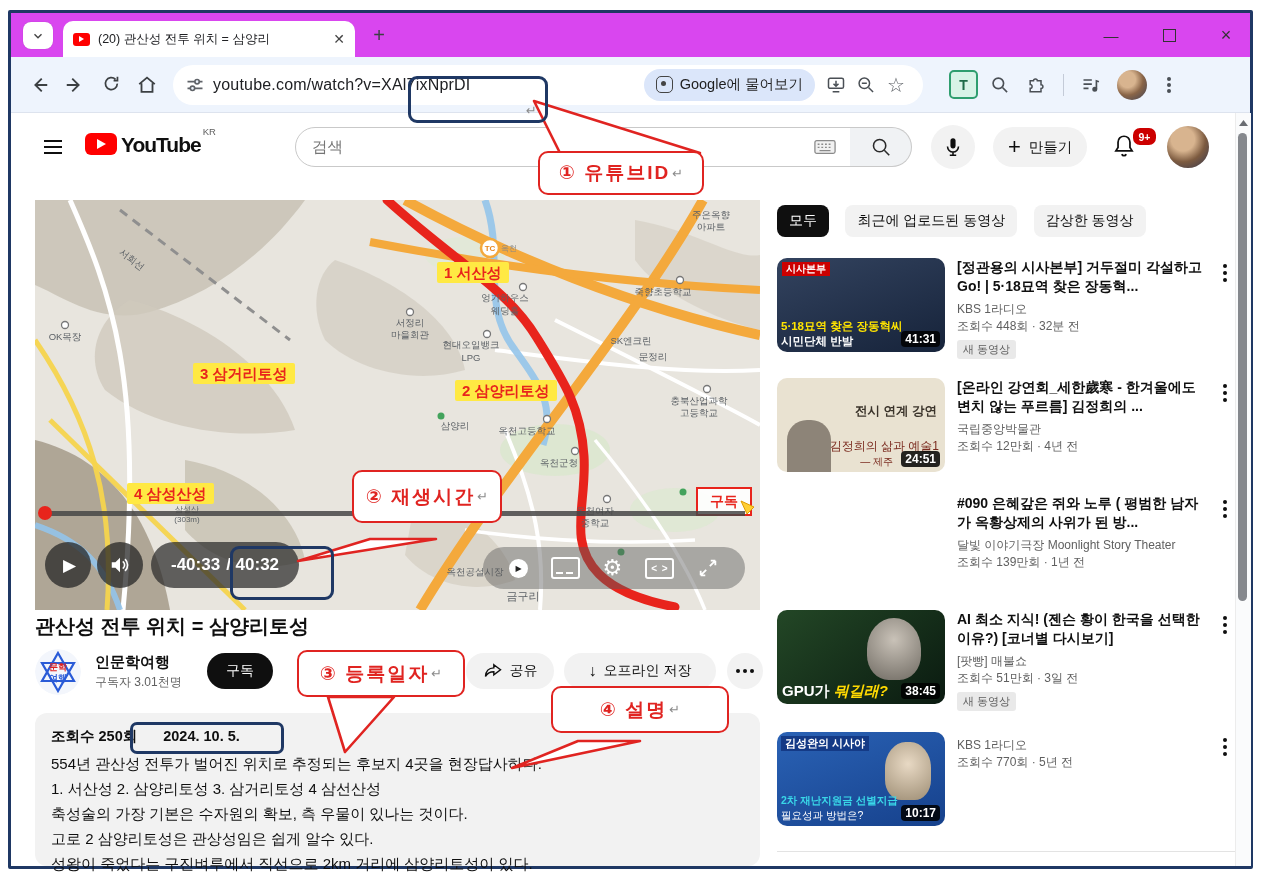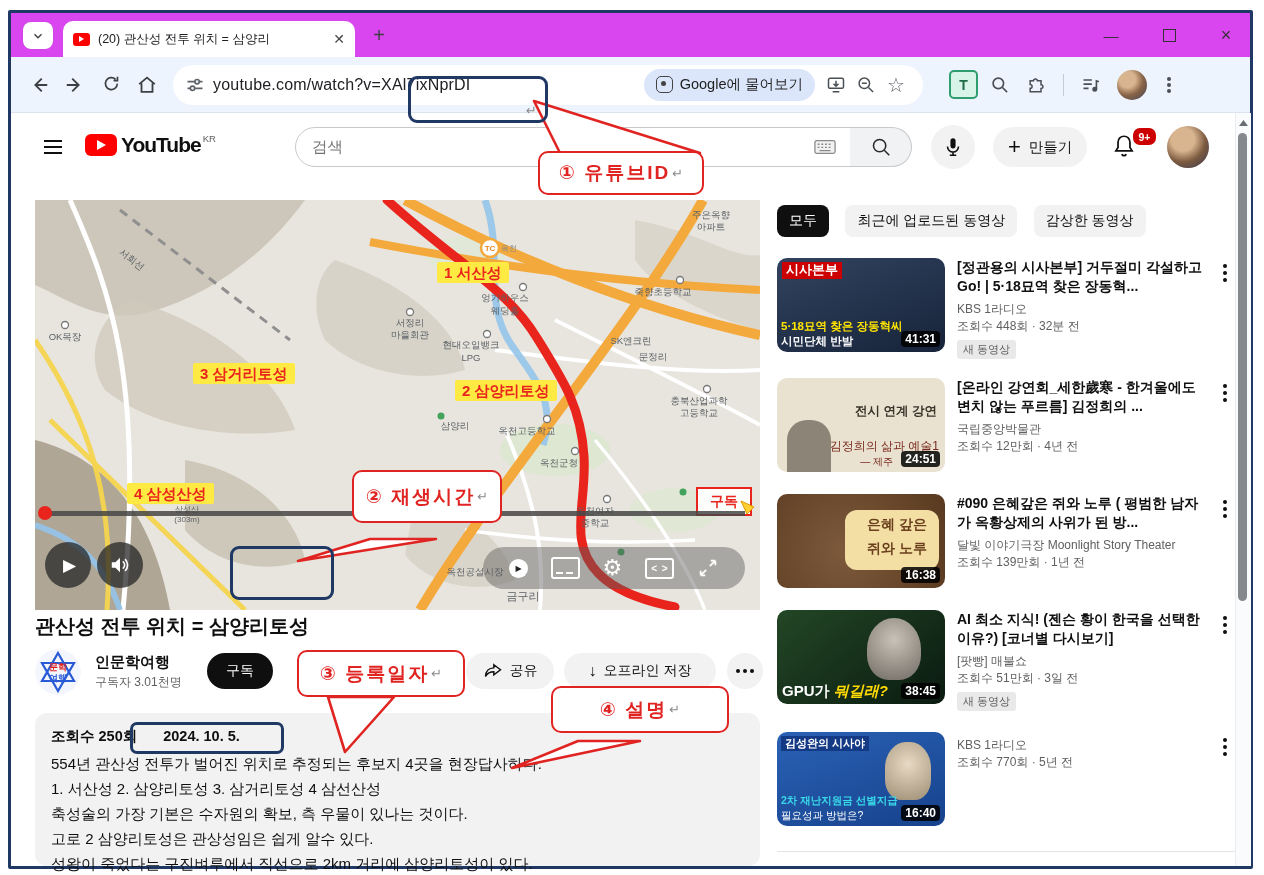--- a/index.html
+++ b/index.html
@@ -238,21 +238,21 @@
         <span class="vdots" style="position:static;box-shadow:0 6px 0 #4a4f55,0 12px 0 #4a4f55;background:#4a4f55;margin-top:-12px"></span>
       </div>
   </div>
 
   <div class="ytheader">
     <div class="abs" style="left:30px;top:22px">
       <svg width="24" height="24" viewBox="0 0 24 24" stroke="#0f0f0f" stroke-width="1.8">
           <path d="M3 6 h18 M3 12 h18 M3 18 h18"></path>
         </svg>
     </div>
-    <div class="abs" style="left:74px;top:20px;display:flex;align-items:center">
+    <div class="abs" style="left:74px;top:20px;display:flex;align-items:flex-start">
       <span class="ytlogo-rect">
           <i></i>
         </span>
       <span class="ytlogo-text">YouTube</span>
       <span class="ytlogo-kr">KR</span>
     </div>
     <div class="searchpill">
       <input placeholder="검색" style="">
       <svg width="22" height="16" viewBox="0 0 24 16" fill="none" stroke="#8a8a8a" stroke-width="1.4">
           <rect x="1" y="1" width="22" height="14" rx="2" fill="#f1f1f1"></rect>
@@ -375,20 +375,24 @@
     <div class="progress"></div>
     <div class="pdot"></div>
 
     <div class="cbtn playg" style="left:10px;top:342px"></div>
     <div class="cbtn" style="left:62px;top:342px">
       <svg width="22" height="22" viewBox="0 0 24 24">
         <polygon points="3,9 7,9 12,4 12,20 7,15 3,15" fill="#fff"></polygon>
         <path d="M15 8 a5 5 0 0 1 0 8 M17.5 5.5 a9 9 0 0 1 0 13" stroke="#fff" stroke-width="1.8" fill="none"></path>
       </svg>
     </div>
+    <div class="timepill">
+      <span>-40:33</span>
+      <span>/ 40:32</span>
+    </div>
     <div class="rpill">
       <span class="autop"></span>
       <span class="cc"></span>
       <span class="gear"></span>
       <span class="codeic"></span>
       <svg width="22" height="22" viewBox="0 0 24 24" fill="none" stroke="#fff" stroke-width="2">
           <path d="M10 14 L4 20 M4 20 v-5 M4 20 h5 M14 10 L20 4 M20 4 v5 M20 4 h-5"></path>
         </svg>
     </div>
   </div>
@@ -433,21 +437,21 @@
   </div>
 
   <div class="abs" style="left:766px;top:192px;white-space:nowrap">
     <span class="chip active">모두</span>
     <span class="chip">최근에 업로드된 동영상</span>
     <span class="chip">감상한 동영상</span>
   </div>
 
   <div class="sv-item" style="top:245px">
     <div class="thumb th1">
-      <span class="tt" style="left:5px;top:4px;background:#c00;color:#fff;font-size:13px;font-weight:700;padding:1px 4px">시사본부</span>
+      <span class="tt" style="left:5px;top:4px;background:#c00;color:#fff;font-size:10px;font-weight:700;padding:1px 4px">시사본부</span>
       <span class="tt" style="left:4px;bottom:19px;color:#ffe400;font-size:11.5px;font-weight:800">5·18묘역 찾은 장동혁씨</span>
       <span class="tt" style="left:4px;bottom:4px;color:#fff;font-size:11.5px;font-weight:800">시민단체 반발</span>
       <span class="dur">41:31</span>
     </div>
     <div class="svtext">
       <div class="svtitle">[정관용의 시사본부] 거두절미 각설하고 Go! | 5·18묘역 찾은 장동혁...</div>
       <div class="svchan">KBS 1라디오</div>
       <div class="svmeta">조회수 448회 · 32분 전</div>
       <span class="svbadge">새 동영상</span>
     </div>
@@ -464,26 +468,20 @@
     </div>
     <div class="svtext">
       <div class="svtitle">[온라인 강연회_세한歲寒 - 한겨울에도 변치 않는 푸르름] 김정희의 ...</div>
       <div class="svchan">국립중앙박물관</div>
       <div class="svmeta">조회수 12만회 · 4년 전</div>
     </div>
     <span class="vdots"></span>
   </div>
 
   <div class="sv-item" style="top:481px">
-    <div class="thumb th3">
-      <span class="abs" style="right:6px;top:16px;width:94px;height:60px;background:#f3dfa4;border-radius:12px"></span>
-      <span class="tt" style="right:18px;top:22px;color:#6b3f1d;font-size:14px;font-weight:800">은혜 갚은</span>
-      <span class="tt" style="right:18px;top:46px;color:#6b3f1d;font-size:14px;font-weight:800">쥐와 노루</span>
-      <span class="dur">16:38</span>
-    </div>
     <div class="svtext">
       <div class="svtitle">#090 은혜갚은 쥐와 노루 ( 평범한 남자가 옥황상제의 사위가 된 방...</div>
       <div class="svchan">달빛 이야기극장 Moonlight Story Theater</div>
       <div class="svmeta">조회수 139만회 · 1년 전</div>
     </div>
     <span class="vdots"></span>
   </div>
 
   <div class="sv-item" style="top:597px">
     <div class="thumb th4">
@@ -499,21 +497,21 @@
     </div>
     <span class="vdots"></span>
   </div>
 
   <div class="sv-item" style="top:719px">
     <div class="thumb th5">
       <span class="tt" style="left:4px;top:4px;color:#fff;font-size:11px;font-weight:800;background:#143a86;padding:1px 4px">김성완의 시사야</span>
       <span class="abs" style="right:14px;top:10px;width:46px;height:58px;border-radius:45% 45% 35% 35%;background:radial-gradient(circle at 50% 38%,#e8d9c4,#9d8d74)"></span>
       <span class="tt" style="left:4px;bottom:20px;color:#39d7e8;font-size:10.5px;font-weight:800">2차 재난지원금 선별지급</span>
       <span class="tt" style="left:4px;bottom:5px;color:#fff;font-size:10.5px;font-weight:400">필요성과 방법은?</span>
-      <span class="dur">16:40</span>
+      <span class="dur">10:17</span>
     </div>
     <div class="svtext">
       <div class="svchan">KBS 1라디오</div>
       <div class="svmeta">조회수 770회 · 5년 전</div>
     </div>
     <span class="vdots"></span>
   </div>
 
   <div class="abs" style="left:766px;top:838px;width:458px;height:1px;background:#e3e3e3"></div>
 

